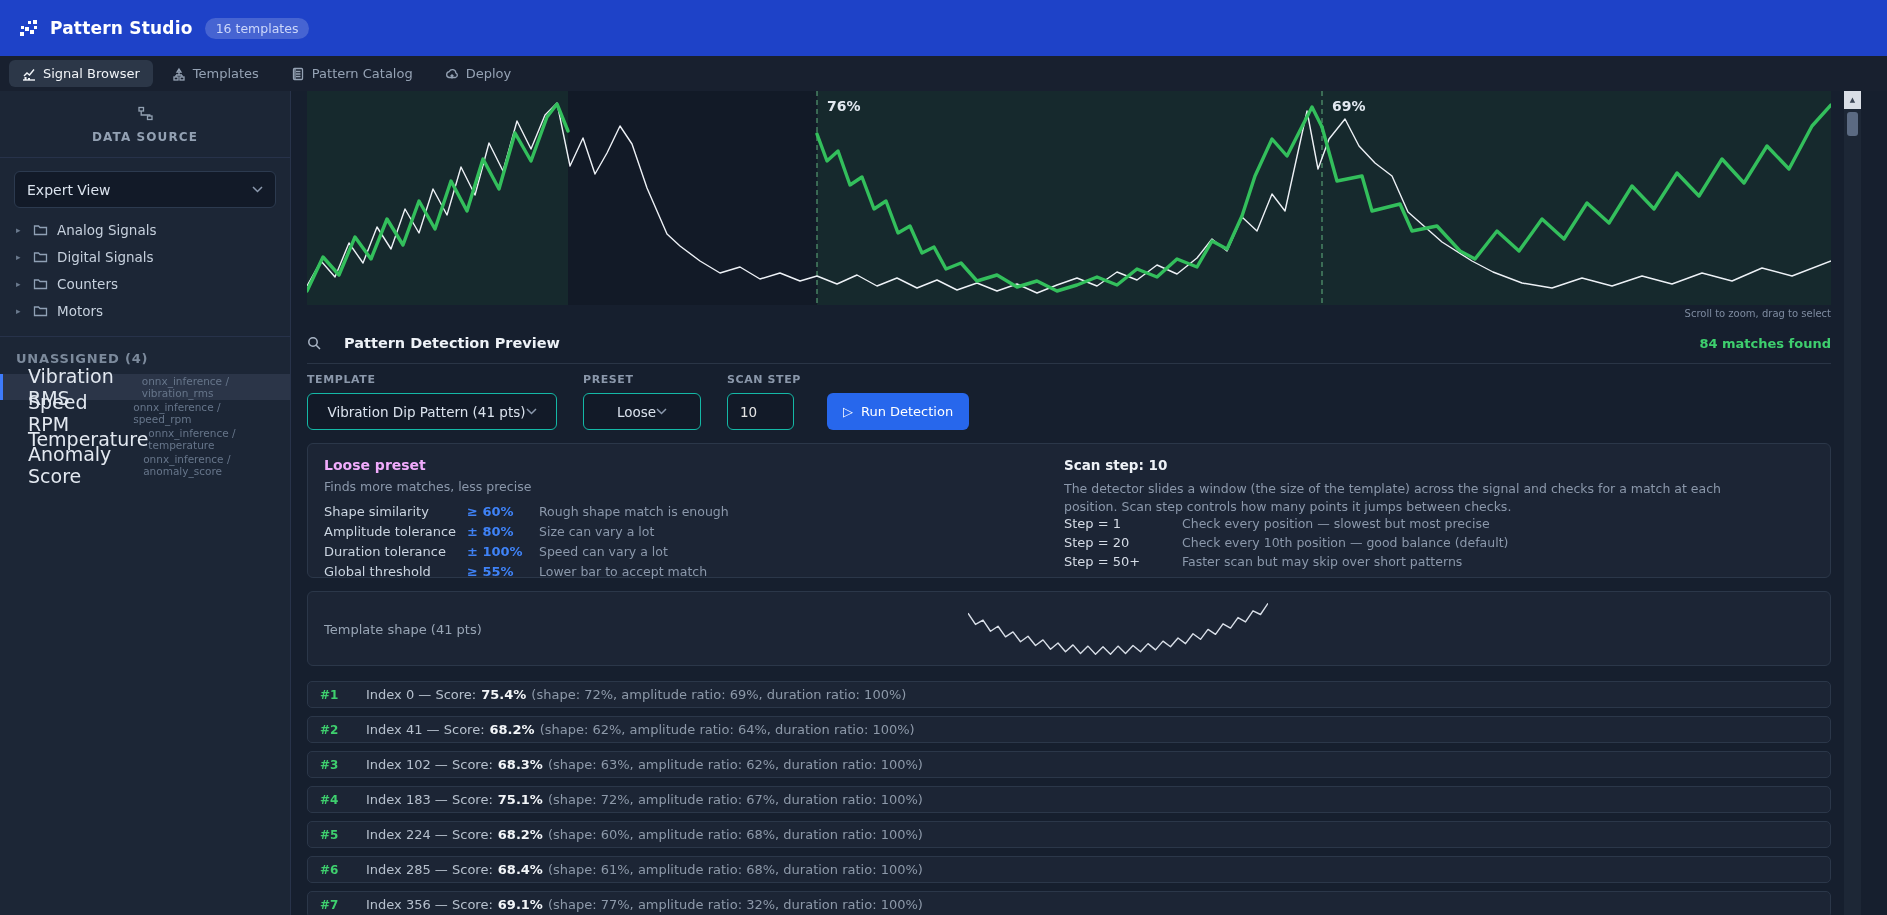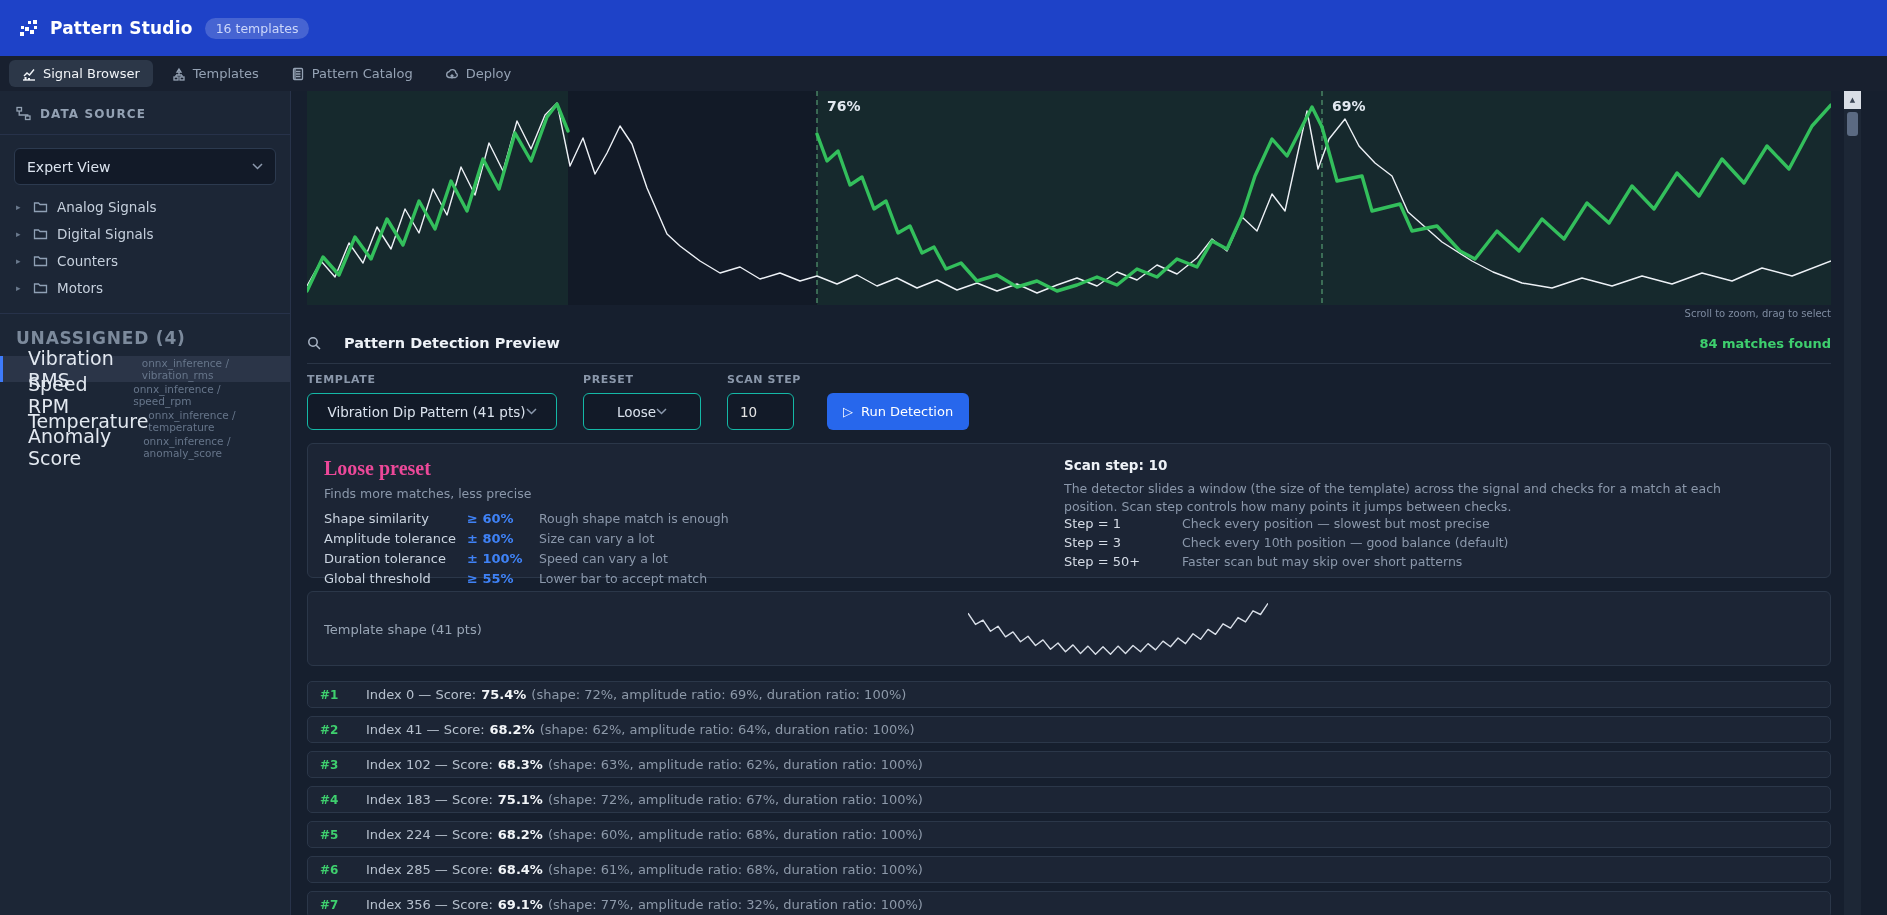--- a/index.html
+++ b/index.html
@@ -15,30 +15,30 @@
   
   .nav { height:35px; background:#18202f; display:flex; align-items:center; padding:0 9px; gap:6px; }
   .tab { display:flex; align-items:center; gap:7px; padding:6px 13px; border-radius:6px; font-size:13px; color:#95a2b4; cursor:pointer; }
   .tab.active { background:#2c3748; color:#f1f4f8; }
   .tab svg { width:14px; height:14px; }
 
   .app-body { display:flex; height:838px; position:relative; background:#161f2e; }
 
   
   .sidebar { width:291px; background:#1c2636; border-right:1px solid #28334a; flex:none; }
-  .side-head { display:flex; align-items:center; gap:9px; padding:15px 16px 13px; border-bottom:1px solid #27324a; color:#93a1b3; font-size:12px; font-weight:bold; letter-spacing:1.1px; }
+  .side-head { display:flex; align-items:center; gap:9px; padding:15px 16px 13px; border-bottom:1px solid #27324a; color:#93a1b3; font-size:12px; font-weight:bold; letter-spacing:1.1px;flex-direction:column; }
   .side-head svg { width:15px; height:15px; }
   .view-select { margin:13px 14px 6px; height:37px; background:#121a28; border:1px solid #2c3a4f; border-radius:6px; display:flex; align-items:center; justify-content:space-between; padding:0 12px; font-size:14px; color:#dbe3ee; cursor:pointer; }
   .chev { width:11px; height:7px; color:#8b99ad; }
   .tree { margin-top:8px; }
   .tree-item { display:flex; align-items:center; gap:9px; padding:6px 16px; font-size:13.5px; color:#c6d0dd; cursor:pointer; height:27px; }
   .caret { color:#6b7a8e; font-size:9px; width:8px; }
   .folder { width:15px; height:13px; color:#8fa0b5; }
   .side-divider { border-top:1px solid #27324a; margin:12px 0 10px; }
-  .unassigned-title { padding:4px 16px 8px; font-size:17px; font-weight:bold; letter-spacing:.8px; color:#7c8a9c; }
+  .unassigned-title { padding:4px 16px 8px; font-size:13px; font-weight:bold; letter-spacing:.8px; color:#7c8a9c; }
   .signal-item { display:flex; align-items:center; justify-content:space-between; padding:0 10px 0 25px; height:26px; cursor:pointer; border-left:3px solid transparent; }
   .signal-item.selected { background:#2b3548; border-left-color:#3e7bfa; }
   .signal-name { font-size:19px; color:#e2e8f0; }
   .signal-src { font-size:10.5px; color:#66758a; }
 
   
   .main { flex:1; padding:0 56px 0 16px; }
   .chart-wrap { height:214px; position:relative; }
   .chart-wrap svg { display:block; width:100%; height:214px; }
   .chart-hint { height:16px; text-align:right; font-size:10px; color:#7e8ba0; padding-top:3px; }
@@ -52,21 +52,21 @@
   .ctrl-label { font-size:11px; font-weight:bold; letter-spacing:.6px; color:#8b98ab; margin-bottom:7px; }
   .select, .num-input { height:37px; background:#121a28; border:1px solid #14b8a6; border-radius:6px; display:flex; align-items:center; justify-content:center; padding:0 12px; font-size:13.5px; color:#dbe3ee; cursor:pointer; }
   .select.template { width:250px; }
   .select.preset { width:118px; }
   .num-input { width:67px; }
   .num-input input { width:100%; background:transparent; border:none; outline:none; color:#e5e5e5; font-size:13.5px; font-family:inherit; }
   .run-btn { height:37px; background:#2767ec; border:none; border-radius:6px; color:#fff; font-size:13px; font-family:inherit; padding:0 16px; display:flex; align-items:center; gap:8px; cursor:pointer; }
 
   .info-panel { margin-top:13px; height:135px; background:#1c2535; border:1px solid #2b3749; border-radius:6px; display:flex; padding:13px 16px; }
   .preset-col { flex:0 0 740px; padding-right:40px; }
-  .preset-title { font-size:20px; font-weight:bold; color:#ec4899;font-family:Liberation Serif, serif; }
+  .preset-title { font-size:14px; font-weight:bold; color:#f0abfc; }
   .preset-sub { font-size:12.5px; color:#8b98ab; margin-top:6px; }
   .preset-rows { margin-top:10px; display:grid; grid-template-columns:143px 72px 1fr; row-gap:5px; }
   .p-name { font-size:13px; color:#cbd5e1; }
   .p-val { font-size:13px; font-weight:bold; color:#3f82f6; }
   .p-desc { font-size:12.5px; color:#8b98ab; }
   .scan-col { flex:1; }
   .scan-title { font-size:13.5px; font-weight:bold; color:#eef2f7; }
   .scan-desc { font-size:12.5px; color:#8b98ab; margin-top:7px; line-height:1.45; max-width:690px; }
   .scan-rows { display:grid; grid-template-columns:118px 1fr; row-gap:4px; }
   .s-name { font-size:13px; color:#d5dce6; }
@@ -307,21 +307,21 @@
         </div>
       </div>
       <div class="scan-col">
         <div class="scan-title">Scan step: 10</div>
         <div class="scan-desc">The detector slides a window (the size of the template) across the signal and checks for a match at each position. Scan step controls how many points it jumps between checks.</div>
         <div class="scan-rows">
 
             <div class="s-name">Step = 1</div>
             <div class="s-desc">Check every position — slowest but most precise</div>
 
-            <div class="s-name">Step = 3</div>
+            <div class="s-name">Step = 20</div>
             <div class="s-desc">Check every 10th position — good balance (default)</div>
 
             <div class="s-name">Step = 50+</div>
             <div class="s-desc">Faster scan but may skip over short patterns</div>
 
         </div>
       </div>
     </div>
 
     <div class="shape-panel">

